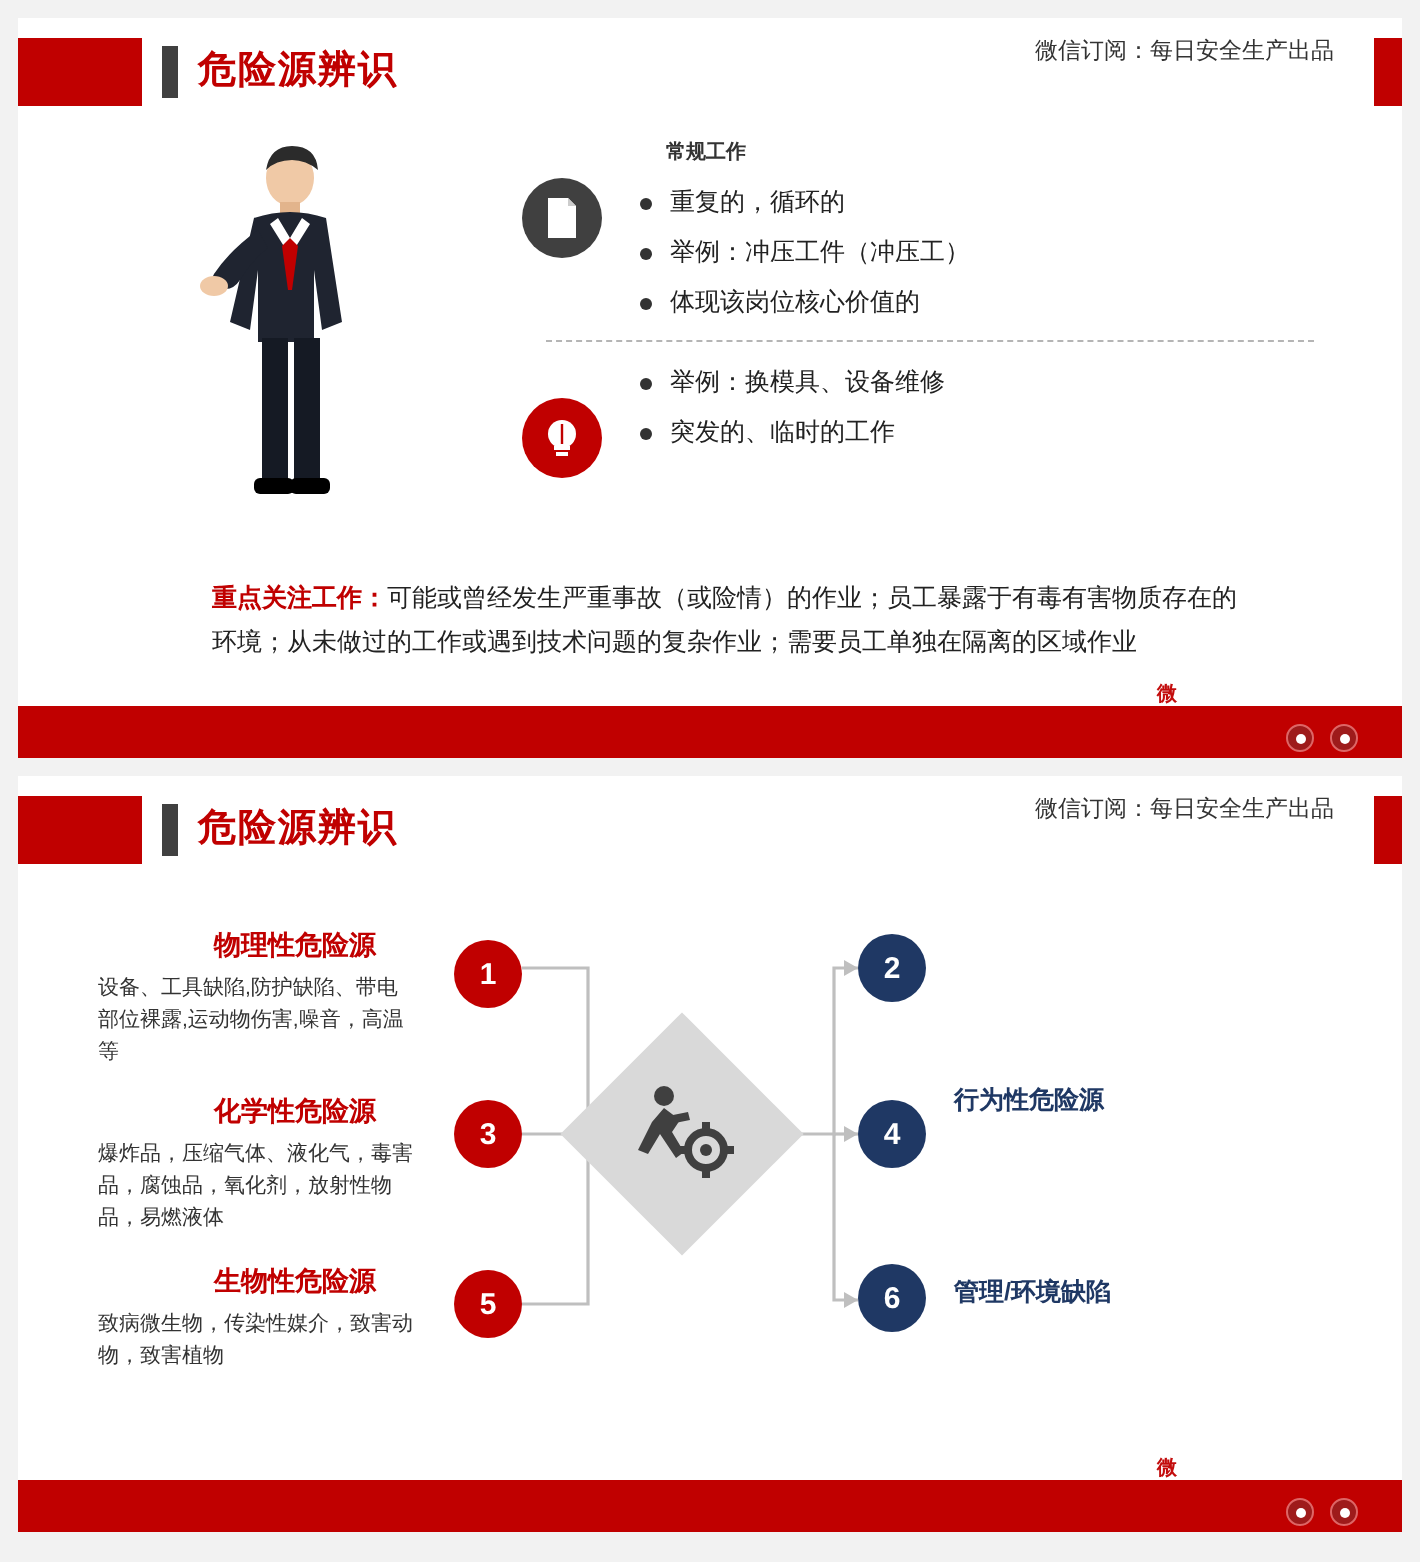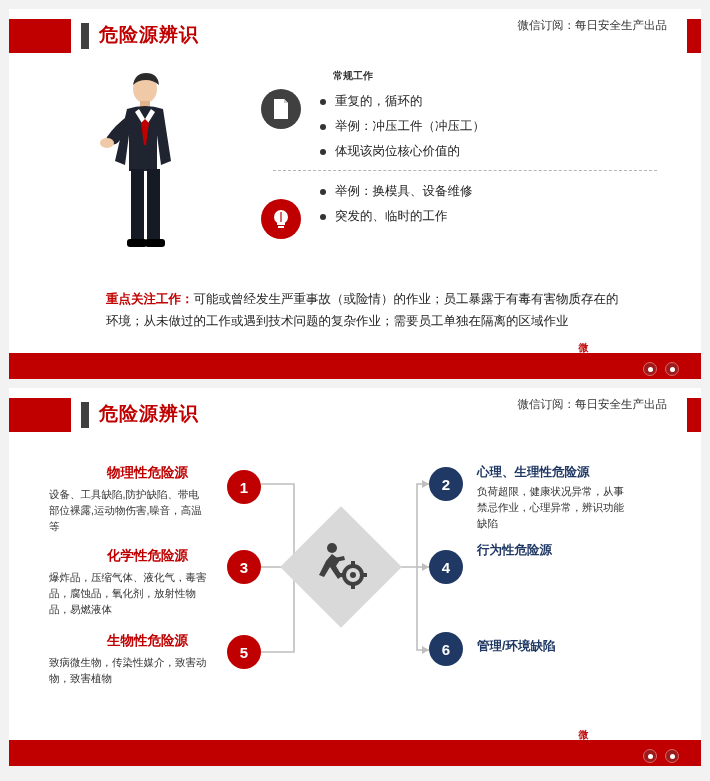--- a/index.html
+++ b/index.html
@@ -383,24 +383,20 @@
       </div>
       <div class="num-circle num-red" style="left:218px;top:108px;">3</div>
 
       <div class="left-block" style="left:40px;top:190px;">
         <div class="lb-title" style="margin-left:58px;">生物性危险源</div>
         <div class="lb-text">致病微生物，传染性媒介，致害动物，致害植物</div>
       </div>
       <div class="num-circle num-red" style="left:218px;top:193px;">5</div>
 
       <div class="num-circle num-navy" style="left:420px;top:25px;">2</div>
-      <div class="right-block" style="left:468px;top:22px;">
-        <div class="rb-title">心理、生理性危险源</div>
-        <div class="rb-text">负荷超限，健康状况异常，从事禁忌作业，心理异常，辨识功能缺陷</div>
-      </div>
 
       <div class="num-circle num-navy" style="left:420px;top:108px;">4</div>
       <div class="right-block" style="left:468px;top:100px;">
         <div class="rb-title">行为性危险源</div>
       </div>
 
       <div class="num-circle num-navy" style="left:420px;top:190px;">6</div>
       <div class="right-block" style="left:468px;top:196px;">
         <div class="rb-title" style="width:110px;">管理/环境缺陷</div>
         <div class="rb-text"></div>

